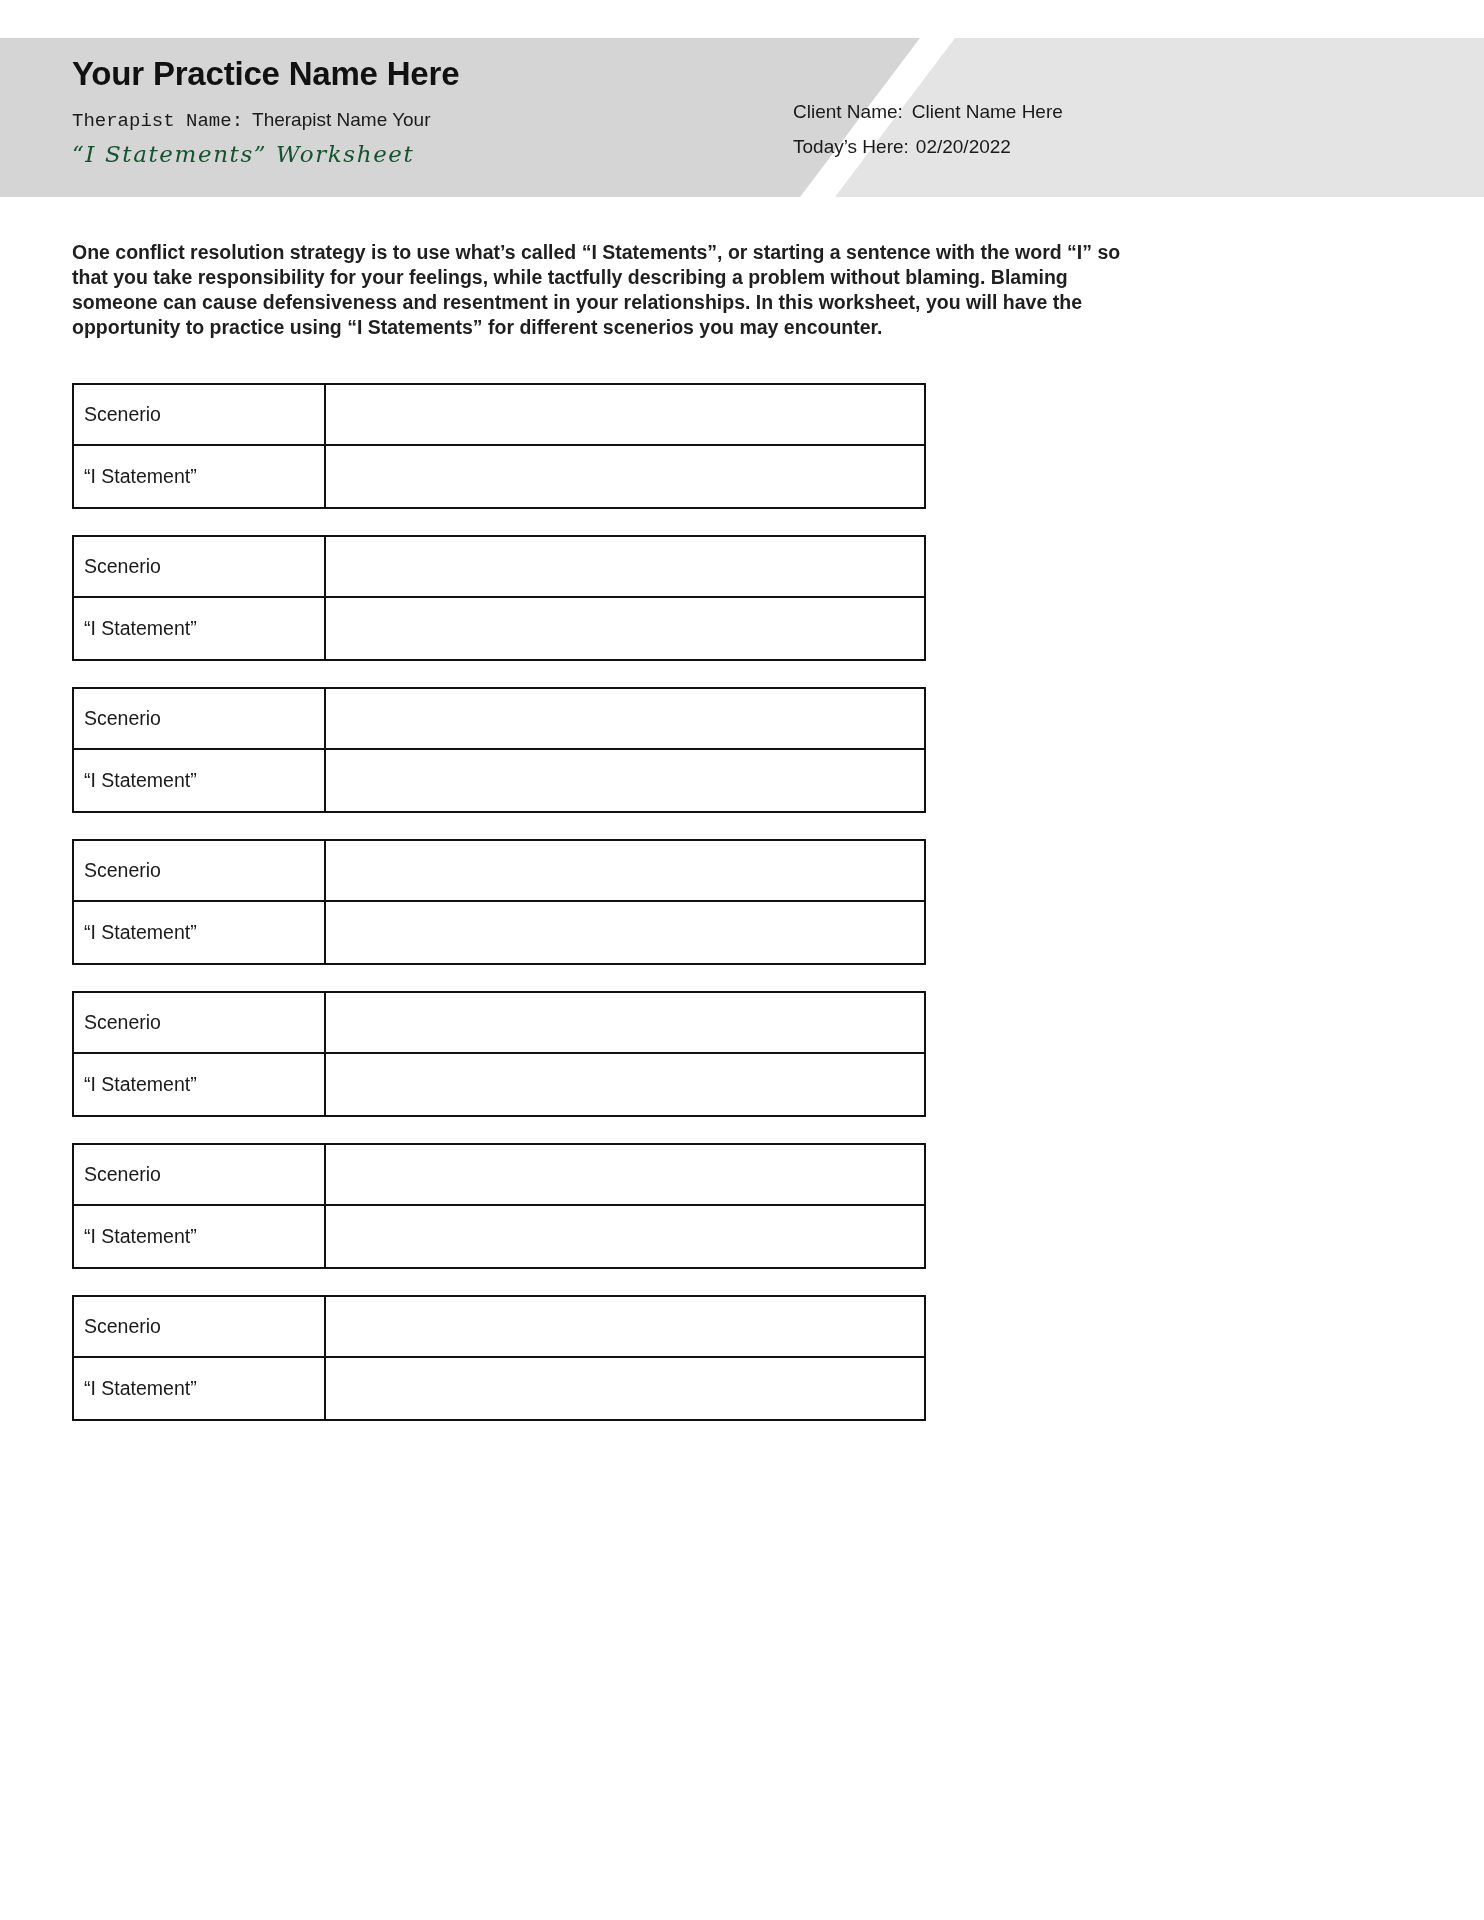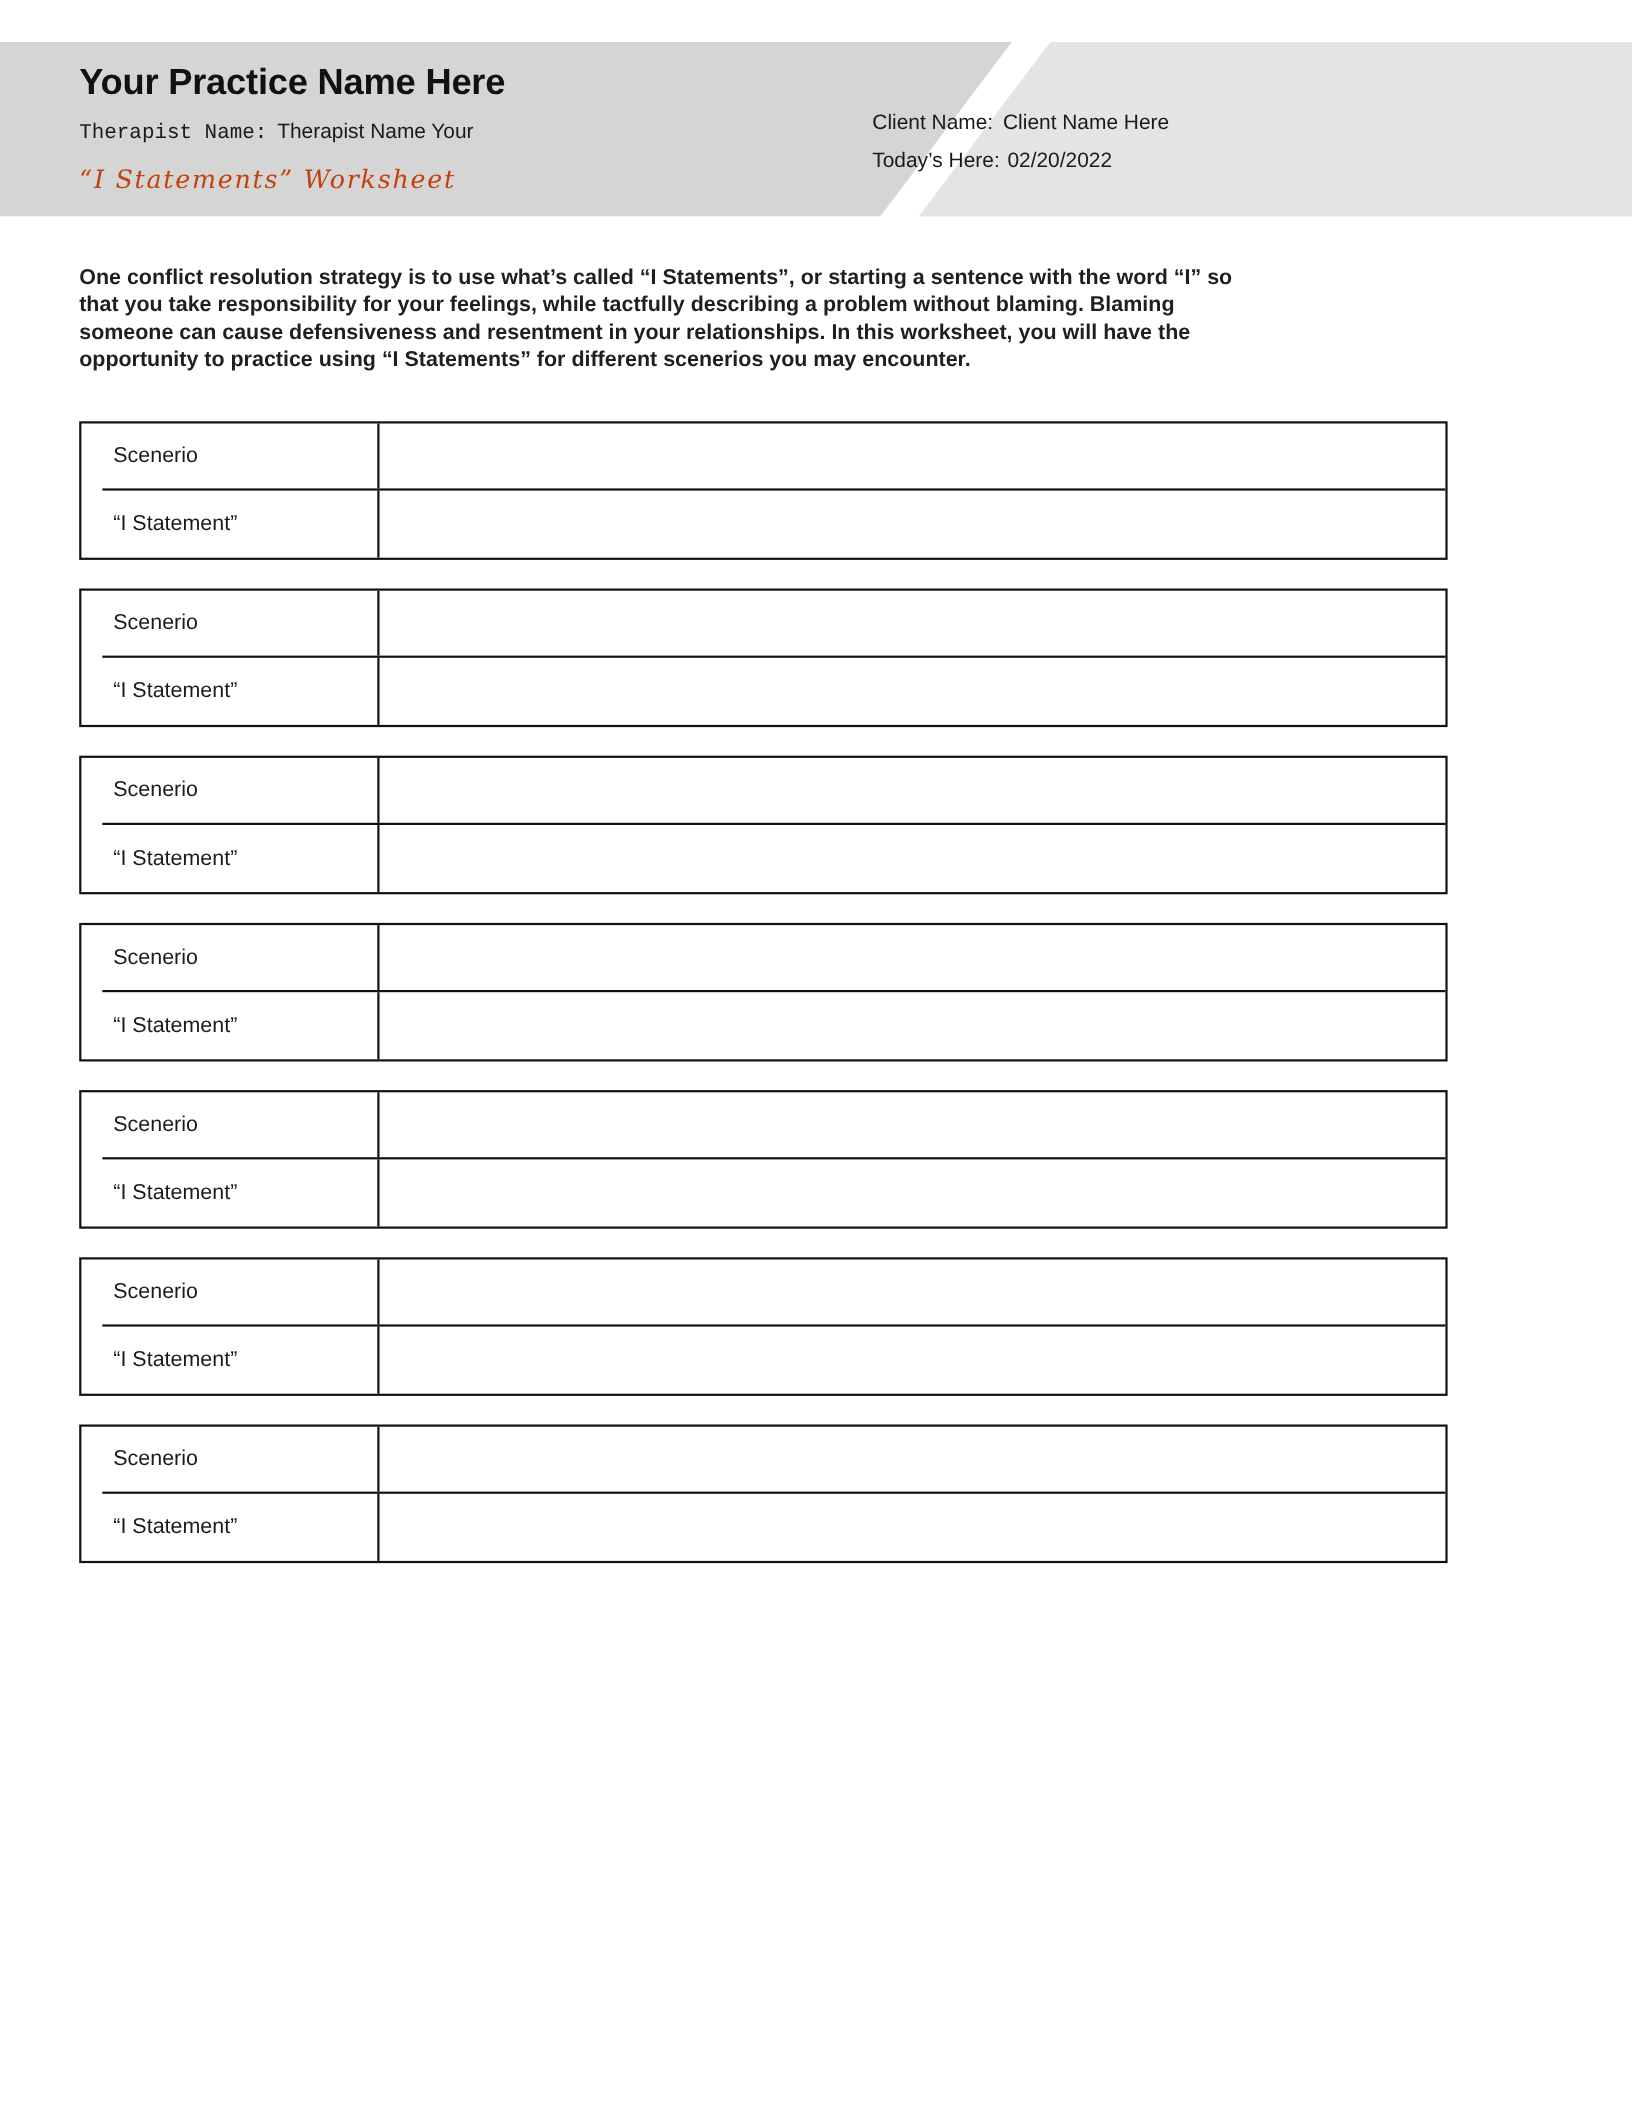--- a/index.html
+++ b/index.html
@@ -58,26 +58,26 @@
     left: 72px;
     top: 71px;
     font-size: 19px;
     color: #1a1a1a;
     white-space: nowrap;
   }
   .therapist-row .label { margin-right: 9px; font-family: Liberation Mono, monospace; }
   .worksheet-title {
     position: absolute;
     left: 72px;
-    top: 113px;
+    top: 103px;
     font-size: 23px;
     font-family: "DejaVu Serif", serif;
     font-style: italic;
     letter-spacing: 1.6px;
-    color: #c2410c;
+    color: #14532d;
     white-space: nowrap;
   }
 
   .client-row {
     position: absolute;
     left: 793px;
     top: 63px;
     font-size: 19px;
     color: #1a1a1a;
     white-space: nowrap;
@@ -107,26 +107,25 @@
   }
 
   
   .blocks {
     position: absolute;
     left: 72px;
     top: 383px;
     width: 1066px;
   }
   .block {
-    width: 1244px;
+    width: 854px;
     border: 2px solid #111111;
     border-collapse: collapse;
     margin-bottom: 26px;
     box-sizing: border-box;
-    padding-left: 19px;
   }
   .block-row {
     display: flex;
     height: 61px;
     box-sizing: border-box;
   }
   .block-row.first { border-bottom: 2px solid #111111; }
   .cell-label {
     width: 252px;
     box-sizing: border-box;

